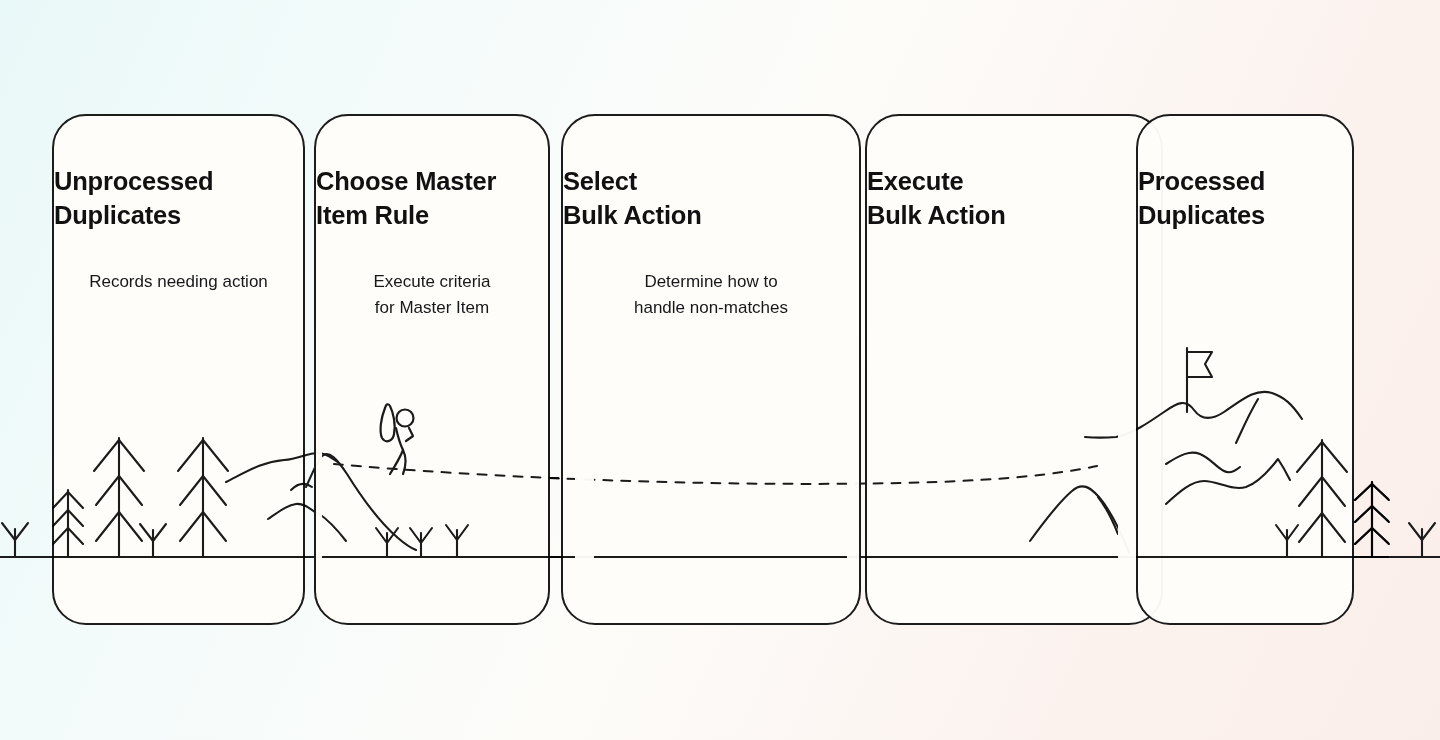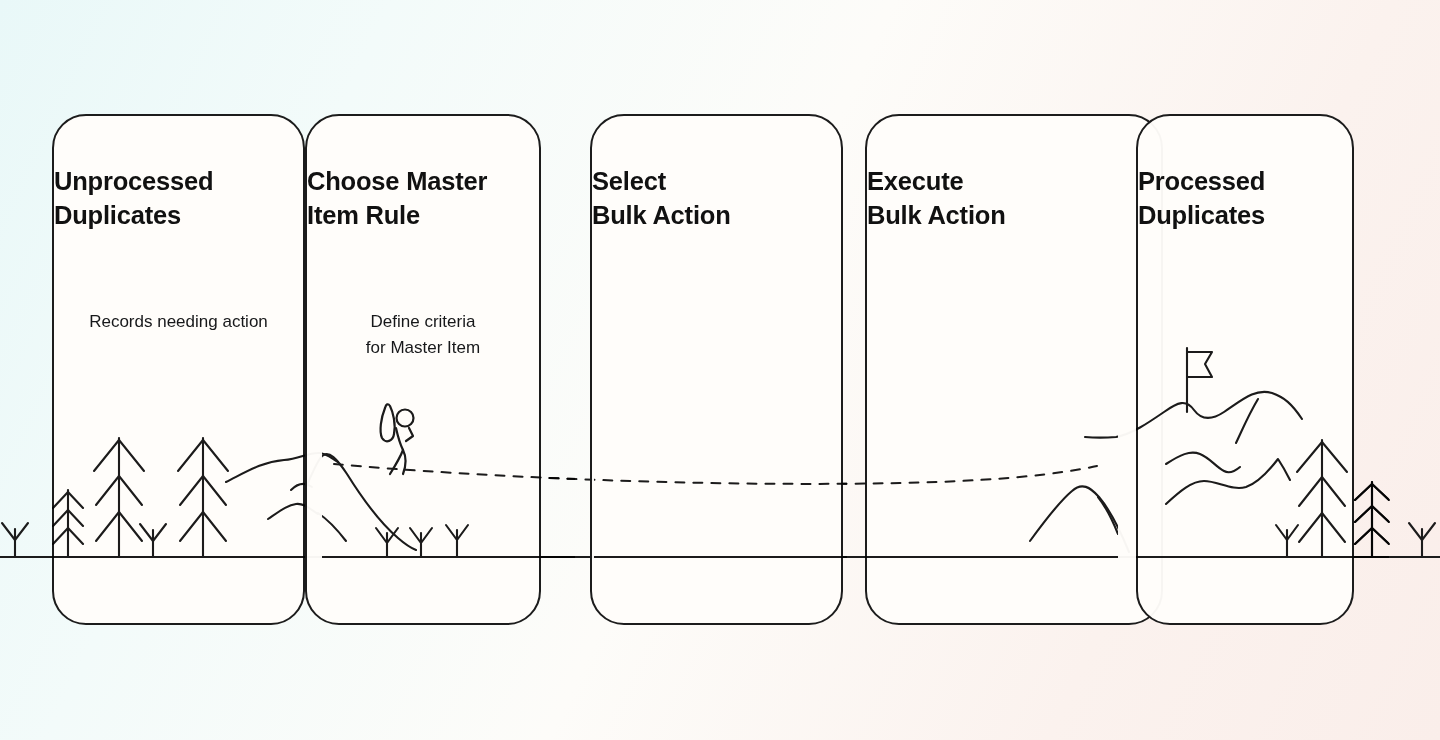--- a/index.html
+++ b/index.html
@@ -38,22 +38,22 @@
   .card {
     position: absolute;
     top: 114px;
     height: 511px;
     background: rgba(255, 253, 250, 0.97);
     border: 2.1px solid #1c1c1c;
     border-radius: 34px;
     box-sizing: border-box;
   }
   .card-1 { left: 52px;   width: 253px; }
-  .card-2 { left: 305px;  width: 236px; }
-  .card-3 { left: 590px;  width: 253px; }
+  .card-2 { left: 314px;  width: 236px; }
+  .card-3 { left: 561px;  width: 300px; }
   .card-4 { left: 865px;  width: 298px; }
   .card-5 { left: 1136px; width: 218px; }
 
   .card-title {
     position: absolute;
     left: 0; right: 0;
     top: 48px;
     text-align: left;
     font-size: 25.5px;
     font-weight: bold;
@@ -65,21 +65,20 @@
   .card-sub {
     position: absolute;
     left: 0; right: 0;
     top: 153px;
     text-align: center;
     font-size: 17px;
     font-weight: normal;
     line-height: 26px;
     color: #17181a;
     white-space: pre-line;
-    margin-top: 40px;
   }
 </style>
 </head>
 <body>
 
 <div id="stage">
 
   <svg class="scenery" viewBox="0 0 1440 740" width="1440" height="740">
     <g fill="none" stroke="#1c1c1c" stroke-width="2.1" stroke-linecap="round" stroke-linejoin="round">
 
@@ -211,27 +210,29 @@
 
     <div class="card card-1">
       <div class="card-title">Unprocessed
 Duplicates</div>
       <div class="card-sub">Records needing action</div>
     </div>
 
     <div class="card card-2">
       <div class="card-title">Choose Master
 Item Rule</div>
-      <div class="card-sub">Define criteria
+      <div class="card-sub">Execute criteria
 for Master Item</div>
     </div>
 
     <div class="card card-3">
       <div class="card-title">Select
 Bulk Action</div>
+      <div class="card-sub">Determine how to
+handle non-matches</div>
     </div>
 
     <div class="card card-4">
       <div class="card-title">Execute
 Bulk Action</div>
     </div>
 
     <div class="card card-5">
       <div class="card-title">Processed
 Duplicates</div>

